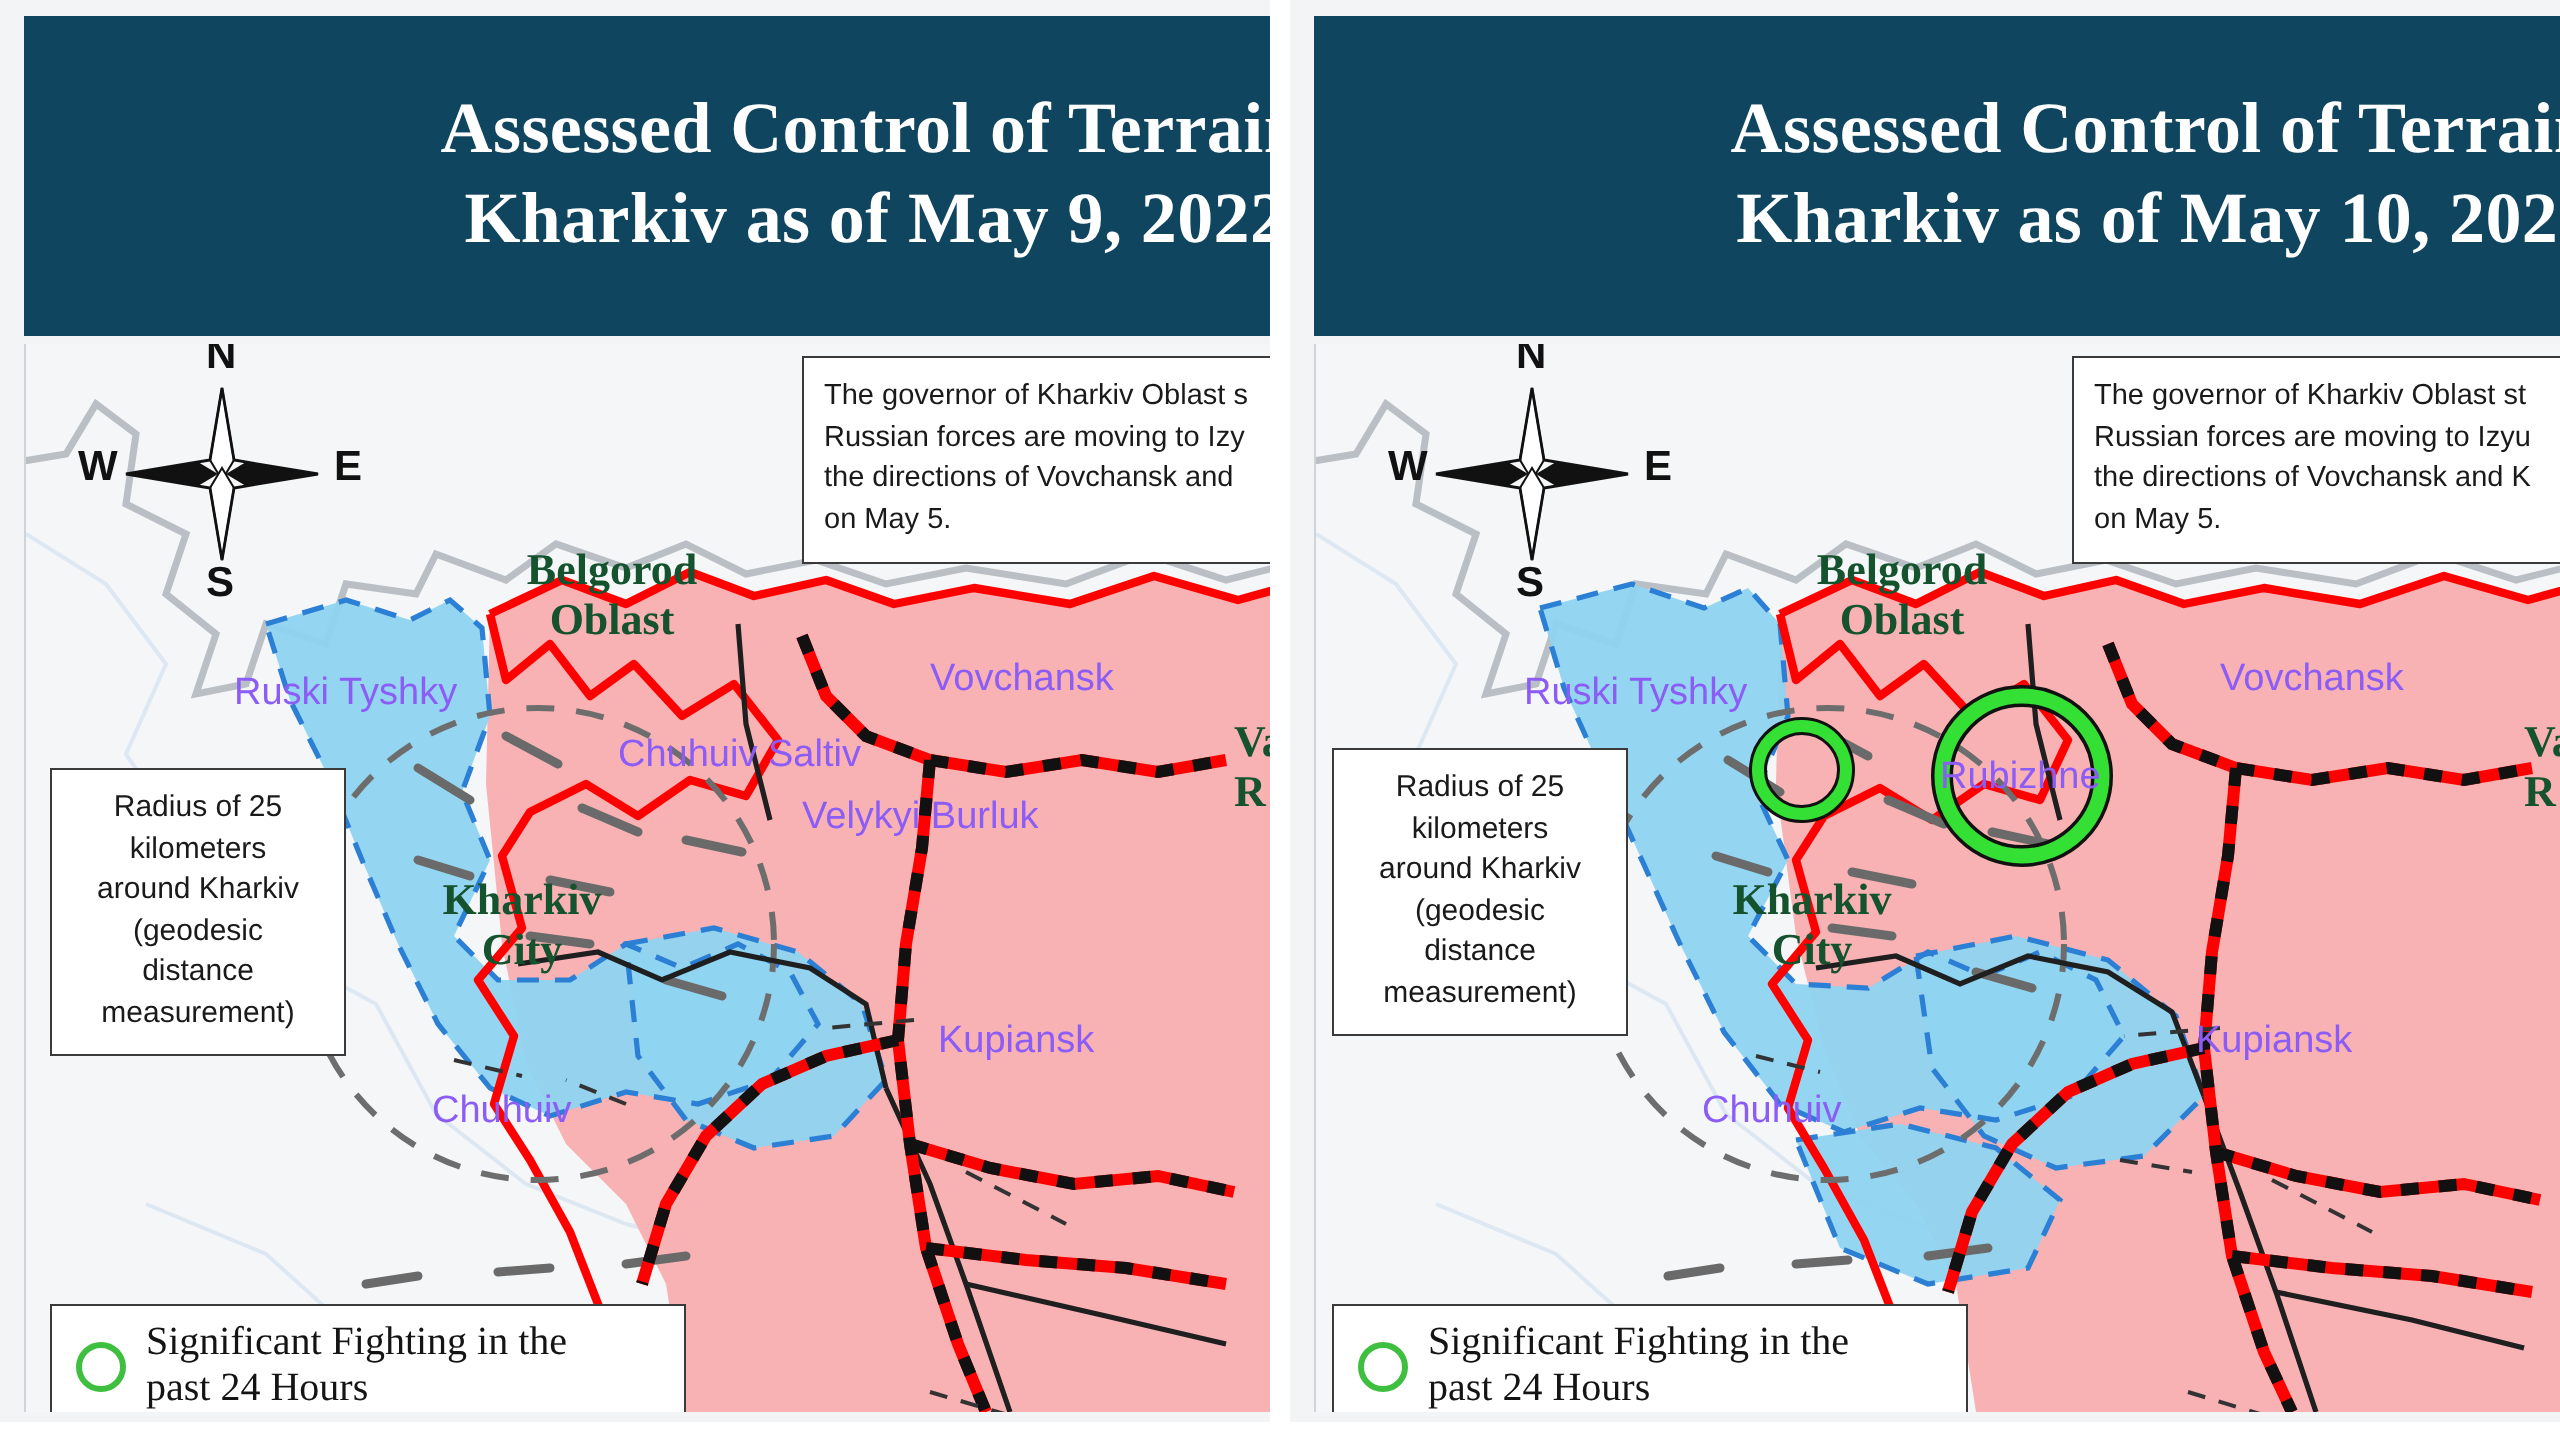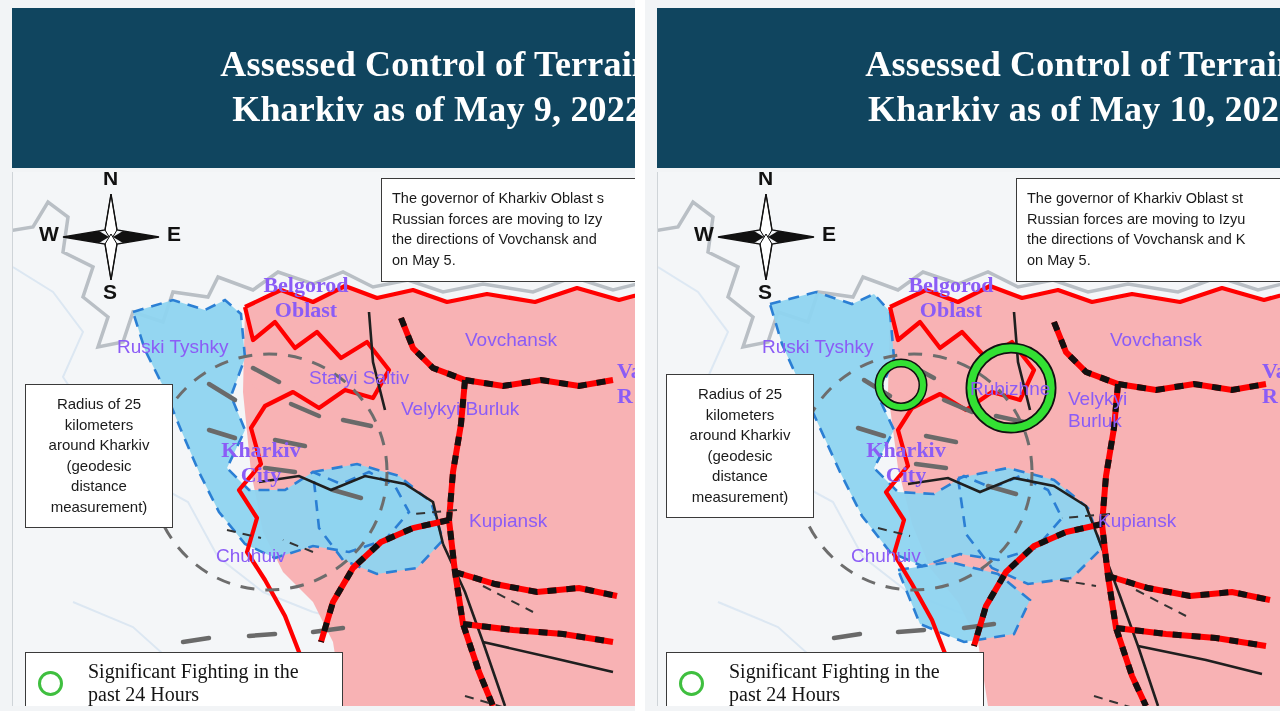--- a/index.html
+++ b/index.html
@@ -73,56 +73,57 @@
     font-family: "Liberation Sans", sans-serif;
     color: #1a1a1a;
   }
   .note-box {
     top: 8px;
     width: 300px;
     padding: 9px 10px 11px 10px;
     font-size: 14.5px;
     line-height: 20.5px;
     white-space: pre-line;
+    margin-left: 20px;
   }
   .radius-box {
     width: 148px;
     padding: 9px 6px 10px 6px;
     font-size: 15px;
     line-height: 20.5px;
     text-align: center;
     white-space: pre-line;
   }
   .legend-box {
     width: 318px;
     height: 62px;
     display: flex;
     align-items: center;
-    gap: 25px;
+    gap: 10px;
     padding: 0 12px;
   }
   .legend-ring {
     flex: 0 0 auto;
     width: 25px; height: 25px;
     border: 3px solid #3fbf3f;
     border-radius: 50%;
     background: transparent;
   }
   .legend-txt {
     font-family: "Liberation Serif", serif;
     font-size: 20px;
     line-height: 23px;
     color: #141414;
     white-space: pre-line;
   }
 
   
   .lbl {
     position: absolute;
-    color: #8b5cf6;
+    color: #14532d;
     white-space: pre-line;
     pointer-events: none;
   }
   .lbl.serif {
     font-family: "Liberation Serif", serif;
     font-weight: bold;
     font-size: 22px;
     line-height: 25px;
     text-align: center;
   }
@@ -270,21 +271,21 @@
           </svg>
           <span class="cl" style="left:48px; top:-18px;">N</span>
           <span class="cl" style="left:-16px; top:38px;">W</span>
           <span class="cl" style="left:112px; top:38px;">E</span>
           <span class="cl" style="left:48px; top:96px;">S</span>
         </div>
 
         <div class="lbl serif" style="left:228px; top:100px; width:130px;">Belgorod
 Oblast</div>
         <div class="lbl sans" style="left:104px; top:164px; width:170px;">Ruski Tyshky</div>
-        <div class="lbl sans" style="left:296px; top:195px; width:160px;">Staryi Saltiv</div>
+        <div class="lbl sans" style="left:296px; top:195px; width:160px;">Chuhuiv Saltiv</div>
         <div class="lbl sans" style="left:452px; top:157px; width:140px;">Vovchansk</div>
         <div class="lbl sans" style="left:388px; top:226px; width:180px;">Velykyi Burluk</div>
         <div class="lbl serif" style="left:604px; top:186px; width:80px; text-align:left;">Val
 R</div>
         <div class="lbl serif" style="left:188px; top:265px; width:120px;">Kharkiv
 City</div>
         <div class="lbl sans" style="left:456px; top:338px; width:130px;">Kupiansk</div>
         <div class="lbl sans" style="left:203px; top:373px; width:120px;">Chuhuiv</div>
 
         <div class="box note-box" style="left:368px; top:6px;">The governor of Kharkiv Oblast s
@@ -442,22 +443,20 @@
           <span class="cl" style="left:-16px; top:38px;">W</span>
           <span class="cl" style="left:112px; top:38px;">E</span>
           <span class="cl" style="left:48px; top:96px;">S</span>
         </div>
 
         <div class="lbl serif" style="left:228px; top:100px; width:130px;">Belgorod
 Oblast</div>
         <div class="lbl sans" style="left:104px; top:164px; width:170px;">Ruski Tyshky</div>
         <div class="lbl sans" style="left:312px; top:206px; width:130px;">Rubizhne</div>
         <div class="lbl sans" style="left:452px; top:157px; width:140px;">Vovchansk</div>
-        <div class="lbl sans" style="left:410px; top:216px; width:120px;">Velykyi
-Burluk</div>
         <div class="lbl serif" style="left:604px; top:186px; width:80px; text-align:left;">Val
 R</div>
         <div class="lbl serif" style="left:188px; top:265px; width:120px;">Kharkiv
 City</div>
         <div class="lbl sans" style="left:440px; top:338px; width:130px;">Kupiansk</div>
         <div class="lbl sans" style="left:193px; top:373px; width:120px;">Chuhuiv</div>
 
         <div class="box note-box" style="left:358px; top:6px;">The governor of Kharkiv Oblast st
 Russian forces are moving to Izyu
 the directions of Vovchansk and K

